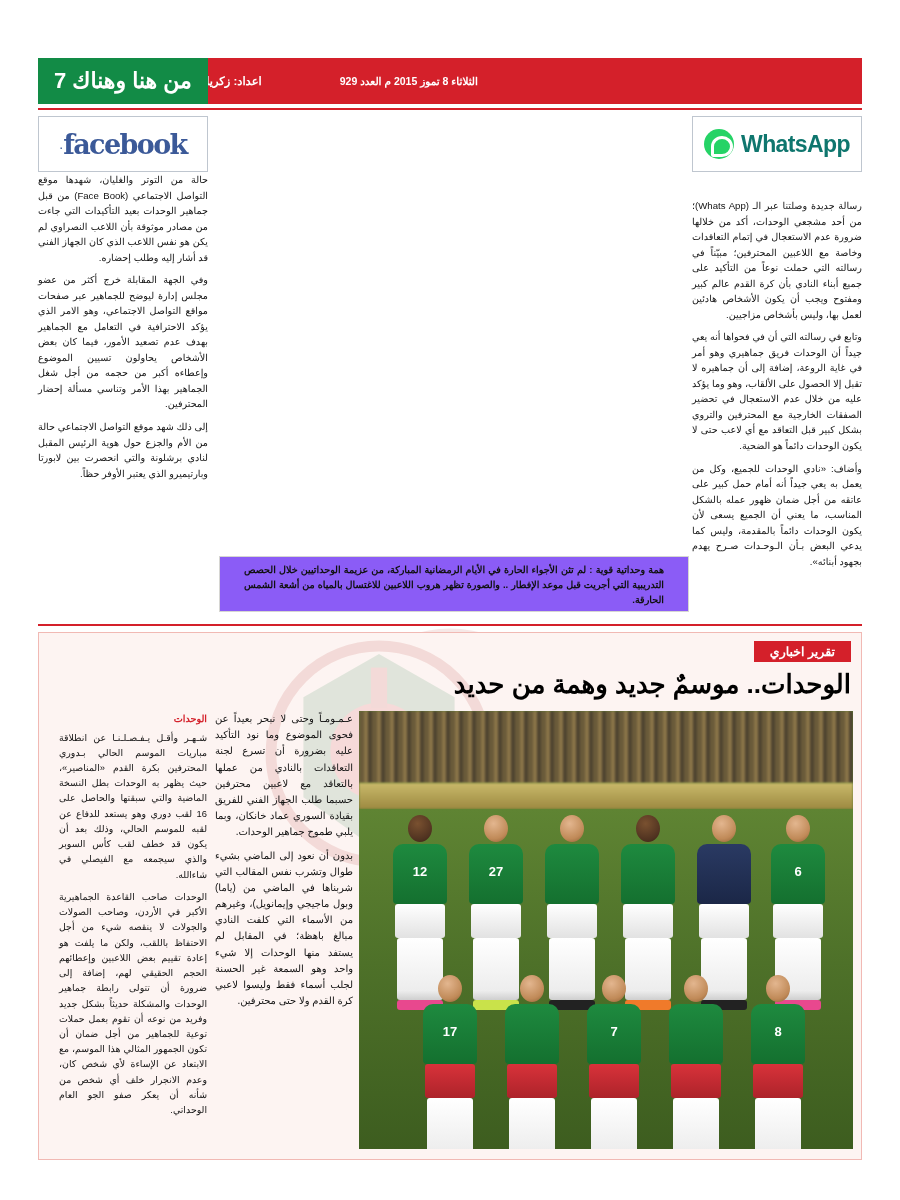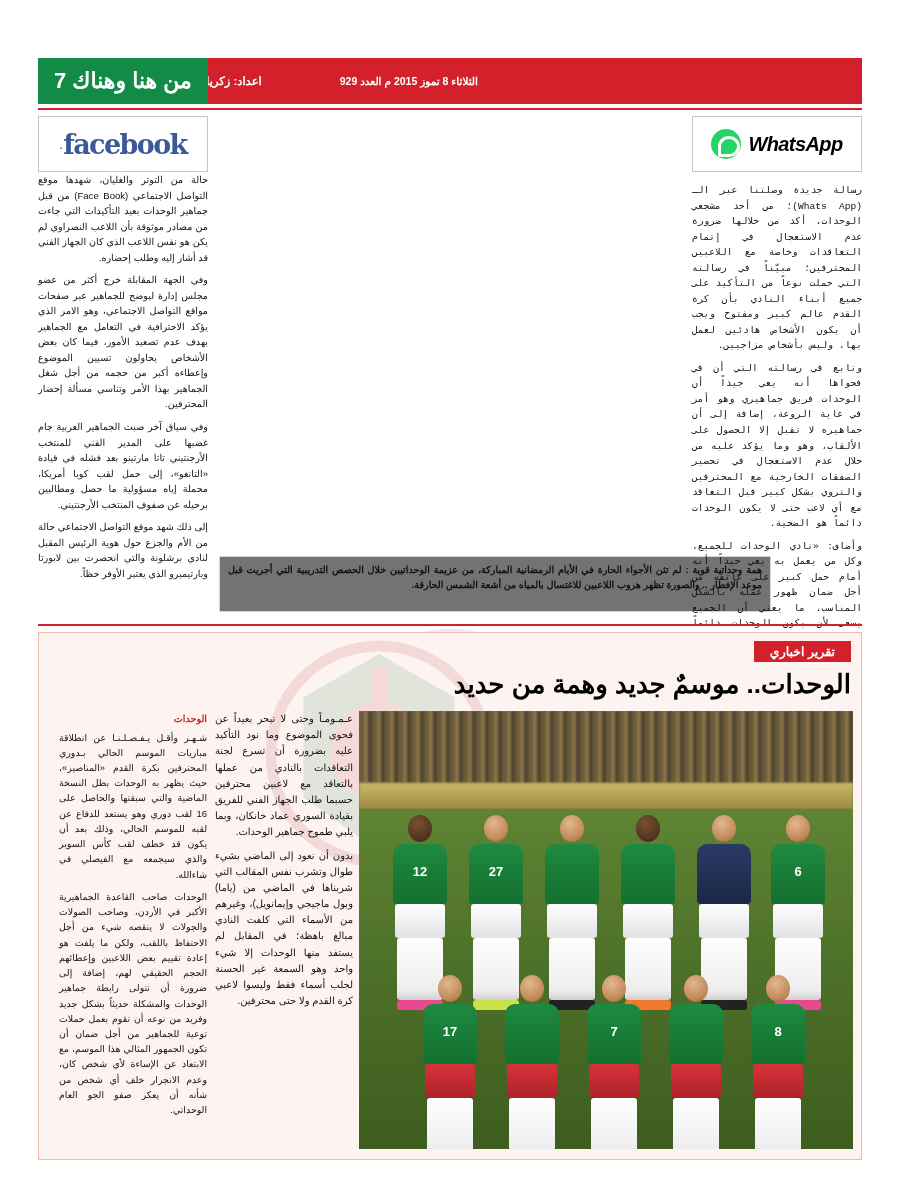--- a/index.html
+++ b/index.html
@@ -187,24 +187,24 @@
     position:absolute; left: 120px; top: 330px;
     color: rgba(255,255,255,.55);
     font-size: 22px; font-weight: bold; font-style: italic;
     direction: ltr;
     letter-spacing: 1px;
     text-shadow: 0 1px 2px rgba(0,0,0,.35);
   }
   .caption-box {
     position: absolute;
     left: 181px; top: 440px;
-    width: 552px; height: 56px;
-    background: #737373;
+    width: 470px; height: 56px;
+    background: #8b5cf6;
     border: 1px solid #d6d6d2;
-    padding: 6px 8px;
+    padding: 6px 24px;
   }
   .caption-box p {
     margin: 0;
     font-size: 9.6px;
     line-height: 1.55;
     text-align: justify;
     color: #111;
     font-weight: bold;
   }
 
@@ -229,33 +229,31 @@
     display:inline-block;
   }
   .wa-circle::after {
     content: "";
     position: absolute; left: 7px; top: 7px;
     width: 16px; height: 15px;
     border: 3px solid #fff;
     border-radius: 50% 50% 50% 10%;
   }
   .wa-word {
-    color: #000000;
-    font-size: 20px;
+    color: #0f766e;
+    font-size: 23px;
     font-weight: bold;
     letter-spacing: -0.6px;
-    font-style: italic;
   }
   .wa-text {
-    margin-top: 11px;
+    margin-top: 26px;
     font-size: 9.6px;
     line-height: 1.62;
     text-align: justify;
     color: #111;
-    font-family: Liberation Mono, monospace;
   }
   .wa-text p { margin: 0 0 7px 0; }
 
   
   .mid-rule {
     position: absolute;
     left: 38px; top: 624px;
     width: 824px; height: 2px;
     background: #d4202a;
   }
@@ -430,21 +428,20 @@
   <div class="top-zone">
 
     <div class="fb-col">
       <div class="fb-logo-box">
         <span class="fb-word">facebook</span>
           <span class="fb-dot">.</span>
       </div>
       <div class="fb-text">
         <p>حالة من التوتر والغليان، شهدها موقع التواصل الاجتماعي (Face Book) من قبل جماهير الوحدات بعيد التأكيدات التي جاءت من مصادر موثوقة بأن اللاعب النصراوي لم يكن هو نفس اللاعب الذي كان الجهاز الفني قد أشار إليه وطلب إحضاره.</p>
         <p>وفي الجهة المقابلة خرج أكثر من عضو مجلس إدارة ليوضح للجماهير عبر صفحات مواقع التواصل الاجتماعي، وهو الامر الذي يؤكد الاحترافية في التعامل مع الجماهير بهدف عدم تصعيد الأمور، فيما كان بعض الأشخاص يحاولون تسيين الموضوع وإعطاءه أكبر من حجمه من أجل شغل الجماهير بهذا الأمر وتناسي مسألة إحضار المحترفين.</p>
-        <p>وفي سياق آخر صبت الجماهير العربية جام غضبها على المدير الفني للمنتخب الأرجنتيني تاتا مارتينو بعد فشله في قيادة «التانغو»، إلى حمل لقب كوبا أمريكا، محملة إياه مسؤولية ما حصل ومطالبين برحيله عن صفوف المنتخب الأرجنتيني.</p>
         <p>إلى ذلك شهد موقع التواصل الاجتماعي حالة من الأم والجزع حول هوية الرئيس المقبل لنادي برشلونة والتي انحصرت بين لابورتا وبارتيميرو الذي يعتبر الأوفر حظاً.</p>
       </div>
     </div>
 
     <div class="caption-box">
       <p>همة وحداتية قوية : لم تثن الأجواء الحارة في الأيام الرمضانية المباركة، من عزيمة الوحداتيين خلال الحصص التدريبية التي أجريت قبل موعد الإفطار .. والصورة تظهر هروب اللاعبين للاغتسال بالمياه من أشعة الشمس الحارقة.</p>
     </div>
 
     <div class="wa-col">
       <div class="wa-logo-box">

